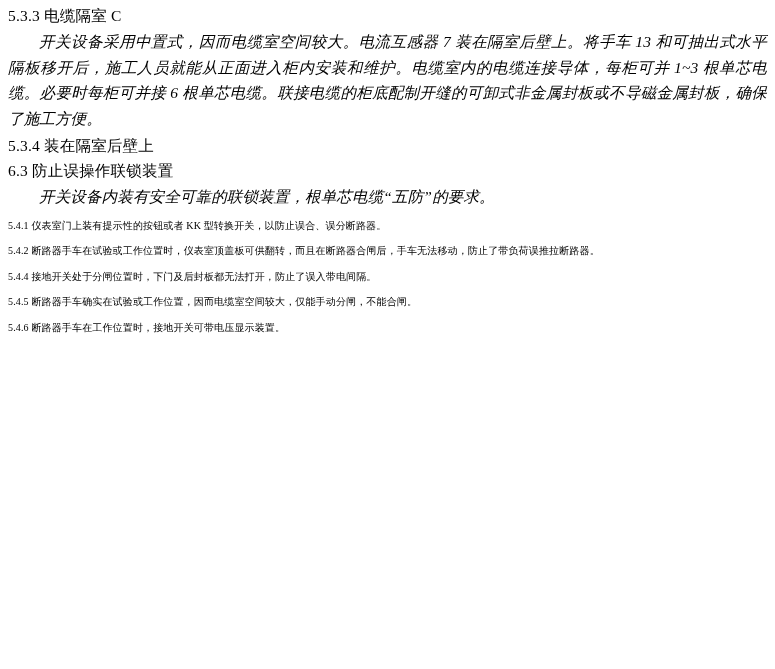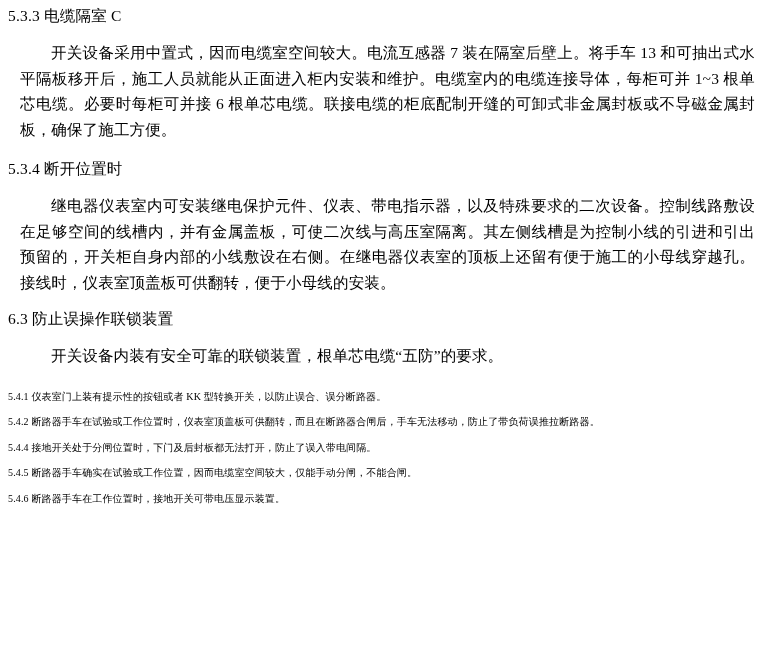--- a/index.html
+++ b/index.html
@@ -23,25 +23,26 @@
   .heading {
     font-size: 15.5px;
     line-height: 24px;
     margin: 0 0 1px 0;
     font-weight: normal;
     letter-spacing: 0.2px;
   }
   .para {
     font-size: 15.5px;
     line-height: 25.5px;
-    margin: 12px;
+    margin: 0;
     text-align: justify;
     text-justify: inter-ideograph;
     text-indent: 2em;
     letter-spacing: 0.15px;
+    font-style: italic;
   }
   .blockgap {
     height: 3px;
   }
   .num-item {
     font-size: 10px;
     line-height: 25.5px;
     margin: 0;
     text-align: justify;
     text-justify: inter-ideograph;
@@ -57,23 +58,22 @@
 
 <div class="page">
   <div class="doc">
 
     <div class="heading">5.3.3 电缆隔室 C</div>
 
     <p class="para">开关设备采用中置式，因而电缆室空间较大。电流互感器 7 装在隔室后壁上。将手车 13 和可抽出式水平隔板移开后，施工人员就能从正面进入柜内安装和维护。电缆室内的电缆连接导体，每柜可并 1~3 根单芯电缆。必要时每柜可并接 6 根单芯电缆。联接电缆的柜底配制开缝的可卸式非金属封板或不导磁金属封板，确保了施工方便。</p>
 
     <div class="blockgap"></div>
 
-    <div class="heading">5.3.4 断开位置时</div>
+    <div class="heading">5.3.4 装在隔室后壁上</div>
 
-    <p class="para">继电器仪表室内可安装继电保护元件、仪表、带电指示器，以及特殊要求的二次设备。控制线路敷设在足够空间的线槽内，并有金属盖板，可使二次线与高压室隔离。其左侧线槽是为控制小线的引进和引出预留的，开关柜自身内部的小线敷设在右侧。在继电器仪表室的顶板上还留有便于施工的小母线穿越孔。接线时，仪表室顶盖板可供翻转，便于小母线的安装。</p>
 
     <div class="heading">6.3 防止误操作联锁装置</div>
 
     <p class="para">开关设备内装有安全可靠的联锁装置，根单芯电缆“五防”的要求。</p>
 
     <div class="blockgap"></div>
 
     <p class="num-item">5.4.1 仪表室门上装有提示性的按钮或者 KK 型转换开关，以防止误合、误分断路器。</p>
 
     <p class="num-item">5.4.2 断路器手车在试验或工作位置时，仪表室顶盖板可供翻转，而且在断路器合闸后，手车无法移动，防止了带负荷误推拉断路器。</p>

